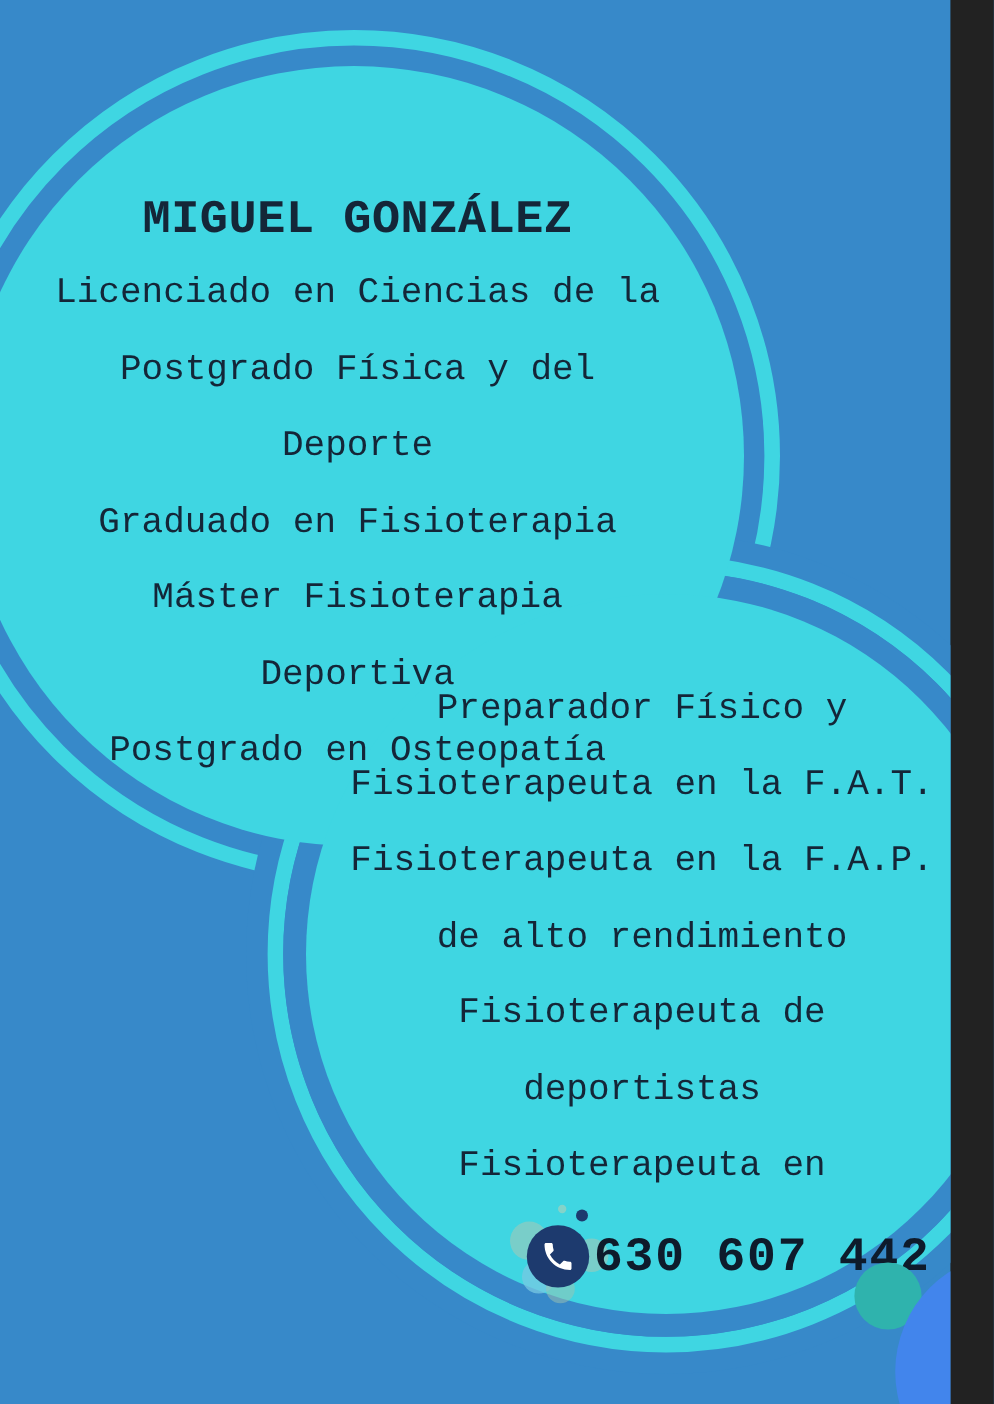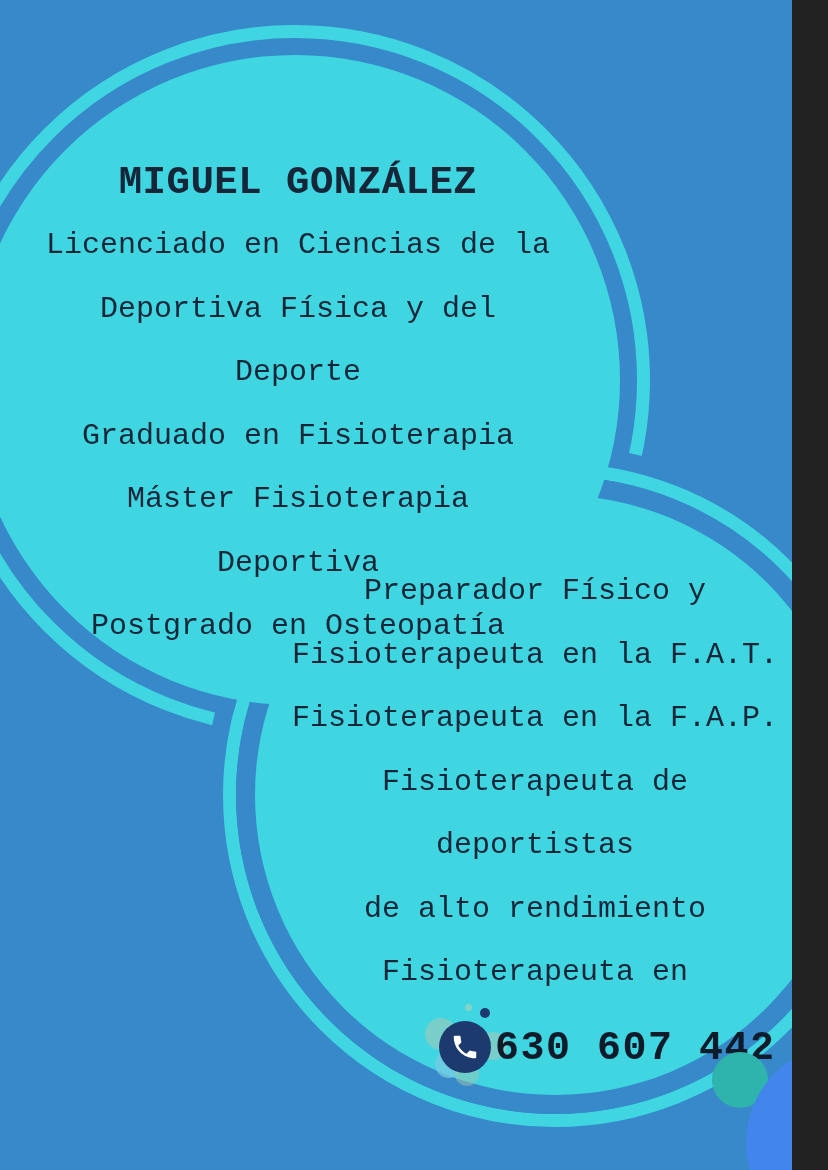--- a/index.html
+++ b/index.html
@@ -98,32 +98,32 @@
   <div class="abs circle top-ring"></div>
   <div class="abs circle bottom-margin"></div>
   <div class="abs circle bottom-ring"></div>
   <div class="abs circle bottom-gap"></div>
   <div class="abs circle top-fill"></div>
   <div class="abs circle bottom-fill"></div>
 
   <div class="abs txt title">MIGUEL GONZÁLEZ</div>
   <div class="abs txt top-lines">
     <div>Licenciado en Ciencias de la</div>
-    <div>Deportiva Física y del Deporte</div>
+    <div>Postgrado Física y del Deporte</div>
     <div>Graduado en Fisioterapia</div>
     <div>Máster Fisioterapia Deportiva</div>
     <div>Postgrado en Osteopatía</div>
   </div>
 
   <div class="abs txt bottom-lines">
     <div>Preparador Físico y</div>
     <div>Fisioterapeuta en la F.A.T.</div>
     <div>Fisioterapeuta en la F.A.P.</div>
+    <div>de alto rendimiento</div>
     <div>Fisioterapeuta de deportistas</div>
-    <div>de alto rendimiento</div>
     <div>Fisioterapeuta en</div>
   </div>
 
   <div class="abs phone-art">
     <div class="blob blob-sage1"></div>
     <div class="blob blob-sage2"></div>
     <div class="blob blob-blue"></div>
     <div class="blob blob-sage3"></div>
     <div class="phone-badge">
       <svg viewBox="0 0 24 24" width="30" height="30" aria-hidden="true">

